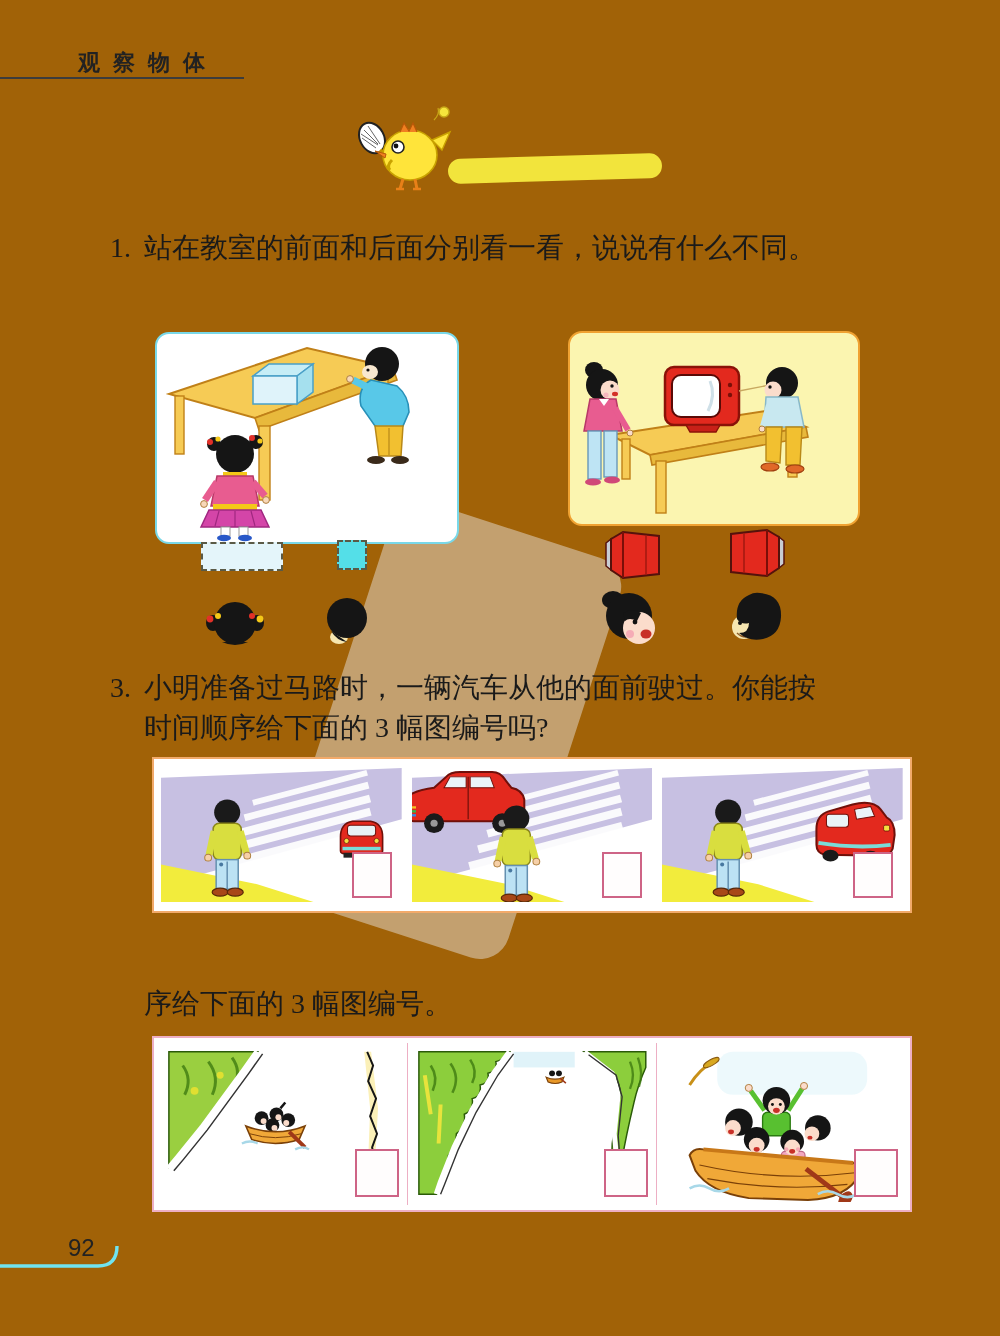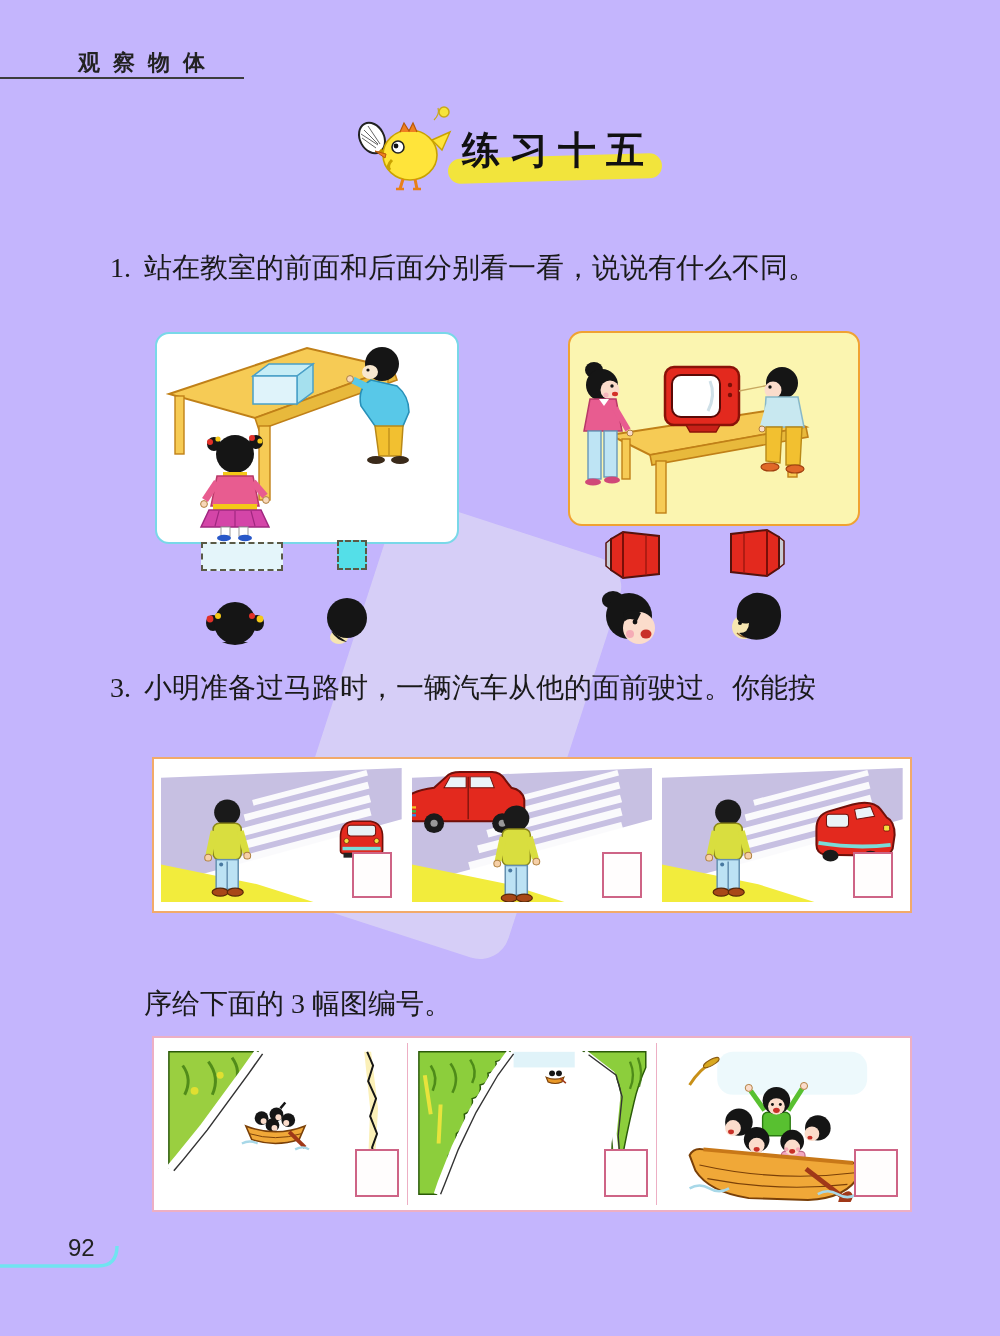--- a/index.html
+++ b/index.html
@@ -1,16 +1,16 @@
 <!DOCTYPE html>
 <html><head>
 <meta charset="utf-8">
 <style>
   html,body{margin:0;padding:0;background:#9a9a9a;}
-  .page{position:relative;width:1000px;height:1336px;margin:0 auto;background:#c4b5fd;
+  .page{position:relative;width:1000px;height:1336px;margin:0 auto;background:#a16207;
         font-family:"Liberation Serif","DejaVu Serif",serif;color:#1a1a1a;overflow:hidden;}
   .abs{position:absolute;}
   
   .chapter{font-size:22px;font-weight:bold;letter-spacing:13px;color:#222;}
   .chapter-rule{height:2px;background:#3c3c3c;}
   
   .ex-title{font-size:38px;font-weight:bold;color:#111;letter-spacing:10px;white-space:nowrap;}
   .swoosh{background:#f2e43c;border-radius:14px;transform:rotate(-1.6deg);}
   
   .q-line{font-size:28px;line-height:40px;white-space:nowrap;}
@@ -77,23 +77,22 @@
       <circle cx="50" cy="47" r="6" fill="#fff" stroke="#222" stroke-width="1.6"></circle>
       <circle cx="48" cy="46" r="2.4" fill="#111"></circle>
       <path d="M38,54 l-11,-3 10,7 z" fill="#f08020" stroke="#b85808" stroke-width="1"></path>
       <path d="M44,60 q-6,6 -2,10" fill="none" stroke="#c9a200" stroke-width="3"></path>
       <line x1="55" y1="79" x2="52" y2="89" stroke="#e88018" stroke-width="3"></line>
       <line x1="67" y1="79" x2="69" y2="89" stroke="#e88018" stroke-width="3"></line>
       <path d="M48,89 h8 M65,89 h8" stroke="#e88018" stroke-width="2.4"></path>
     </svg>
   </div>
   <div class="abs swoosh" style="left:448px;top:156px;width:214px;height:25px;"></div>
-  <div class="abs ex-title" style="left:462px;top:125px;">练习十五</div>
-
-  <div class="abs q-line" style="left:110px;top:228px;margin-top:20px;">
+
+  <div class="abs q-line" style="left:110px;top:228px;">
     <span class="q-num">1.</span><span>站在教室的前面和后面分别看一看，说说有什么不同。</span>
   </div>
 
 
   <div class="abs scene-panel panel-left" style="left:155px;top:332px;width:300px;height:208px;">
     <svg width="300" height="208" viewBox="0 0 300 208">
       <polygon points="12,60 150,14 236,34 98,84" fill="#f6cb55" stroke="#c08018" stroke-width="2"></polygon>
       <polygon points="98,84 236,34 240,46 102,96" fill="#e8b93c" stroke="#c08018" stroke-width="1.6"></polygon>
       <rect x="18" y="62" width="9" height="58" fill="#f6cb55" stroke="#c08018" stroke-width="1.4"></rect>
       <rect x="102" y="92" width="11" height="74" fill="#f6cb55" stroke="#c08018" stroke-width="1.4"></rect>
@@ -243,20 +242,23 @@
     <svg width="58" height="62" viewBox="0 0 58 62">
       <circle cx="17" cy="40" r="12" fill="#f6e6b0"></circle>
       <circle cx="13" cy="36" r="2" fill="#111"></circle>
       <path d="M10,46 q4,4 9,4" stroke="#8a5a28" stroke-width="1.4" fill="none"></path>
       <path d="M33,6 q22,2 21,24 q-1,18 -18,22 q-14,3 -24,-6 q10,0 10,-10 q-8,2 -12,-4 q-2,-18 12,-24 q5,-3 11,-2 z" fill="#151515"></path>
     </svg>
   </div>
 
   <div class="abs q-line" style="left:110px;top:668px;">
     <span class="q-num">3.</span><span>小明准备过马路时，一辆汽车从他的面前驶过。你能按</span>
+  </div>
+  <div class="abs q-line" style="left:144px;top:708px;">
+    <span>时间顺序给下面的 3 幅图编号吗?</span>
   </div>
 
   <div class="abs strip strip3" style="left:152px;top:757px;width:760px;height:156px;">
 
     <div class="strip-panel">
       <svg width="100%" height="100%" viewBox="0 0 240 136" preserveAspectRatio="none">
         <polygon points="0,10 240,0 240,52 26,112 0,100" fill="#c7c0e2"></polygon>
         <g transform="rotate(-15 120 64)" fill="#ffffff" opacity=".92">
           <rect x="36" y="92" width="168" height="9"></rect>
             <rect x="50" y="78" width="158" height="9"></rect>

